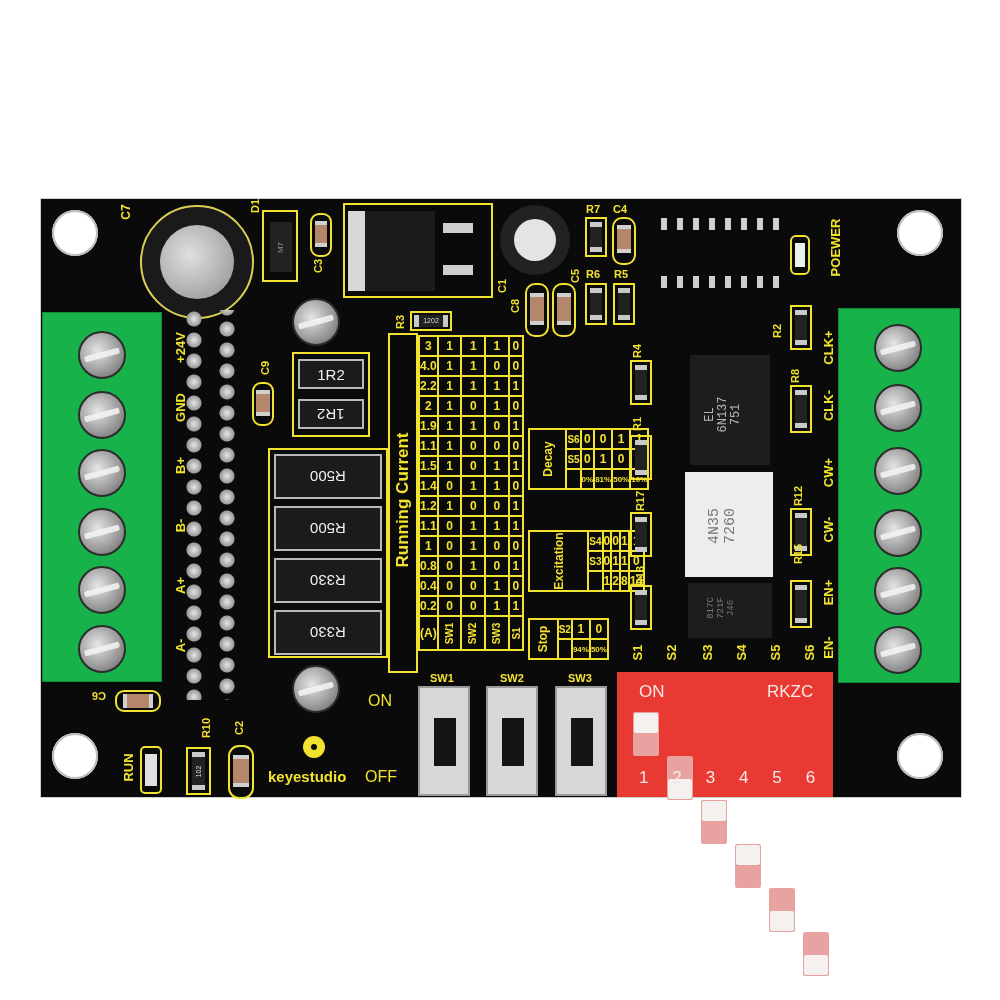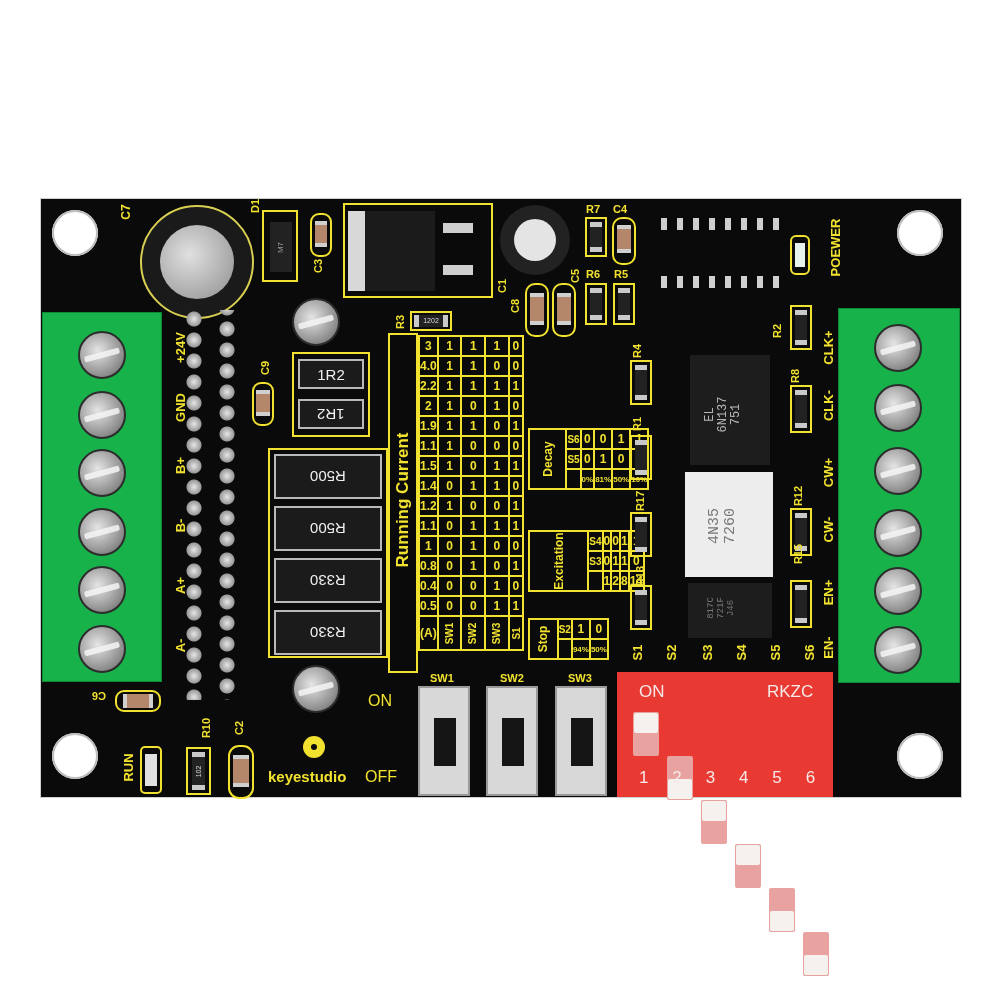--- a/index.html
+++ b/index.html
@@ -253,21 +253,21 @@
         <td>1</td>
       </tr>
       <tr>
         <td style="width: 34px;">0.4</td>
         <td>0</td>
         <td>0</td>
         <td>1</td>
         <td>0</td>
       </tr>
       <tr>
-        <td style="width: 34px;">0.5</td>
+        <td style="width: 34px;">0.2</td>
         <td>0</td>
         <td>0</td>
         <td>1</td>
         <td>1</td>
       </tr>
       <tr>
         <td style="height: 32px;">(A)</td>
         <td>
           <div class="vert" style="font-size: 10px;">SW1</div>
         </td>

